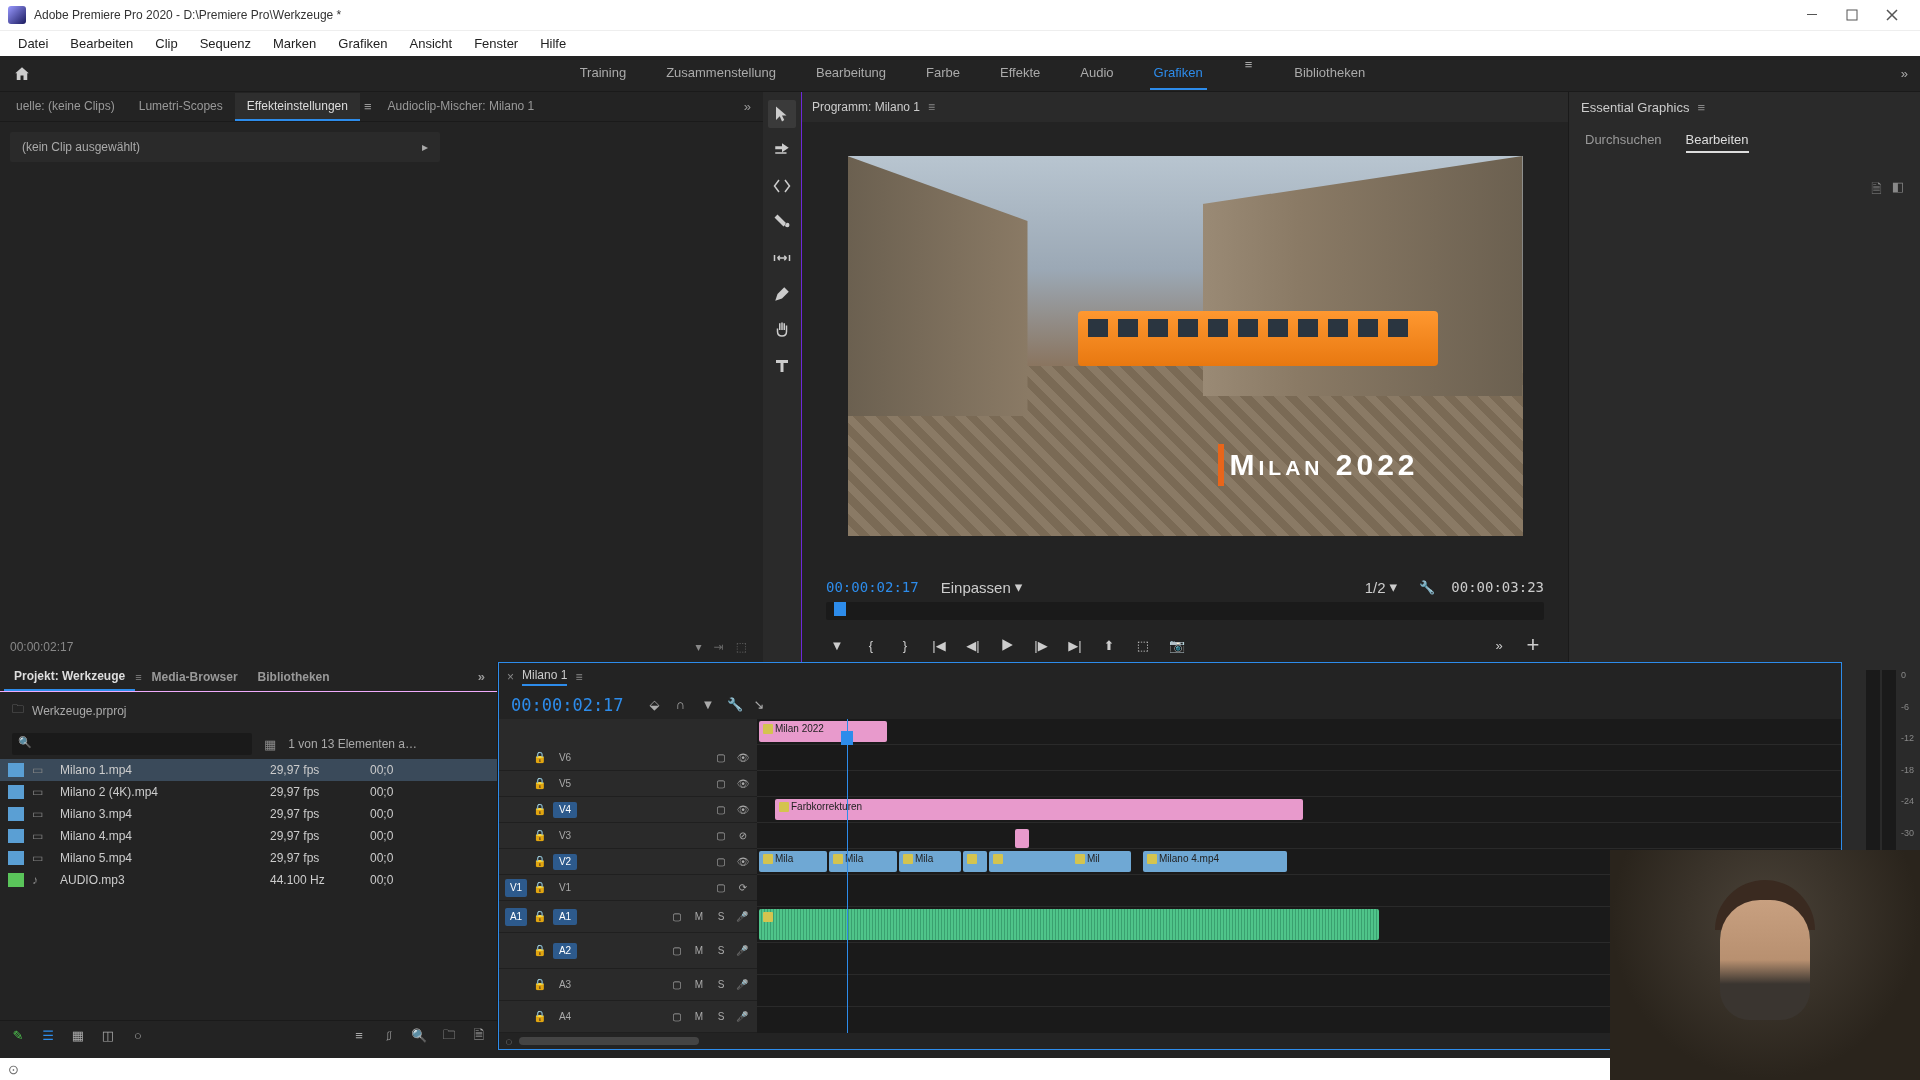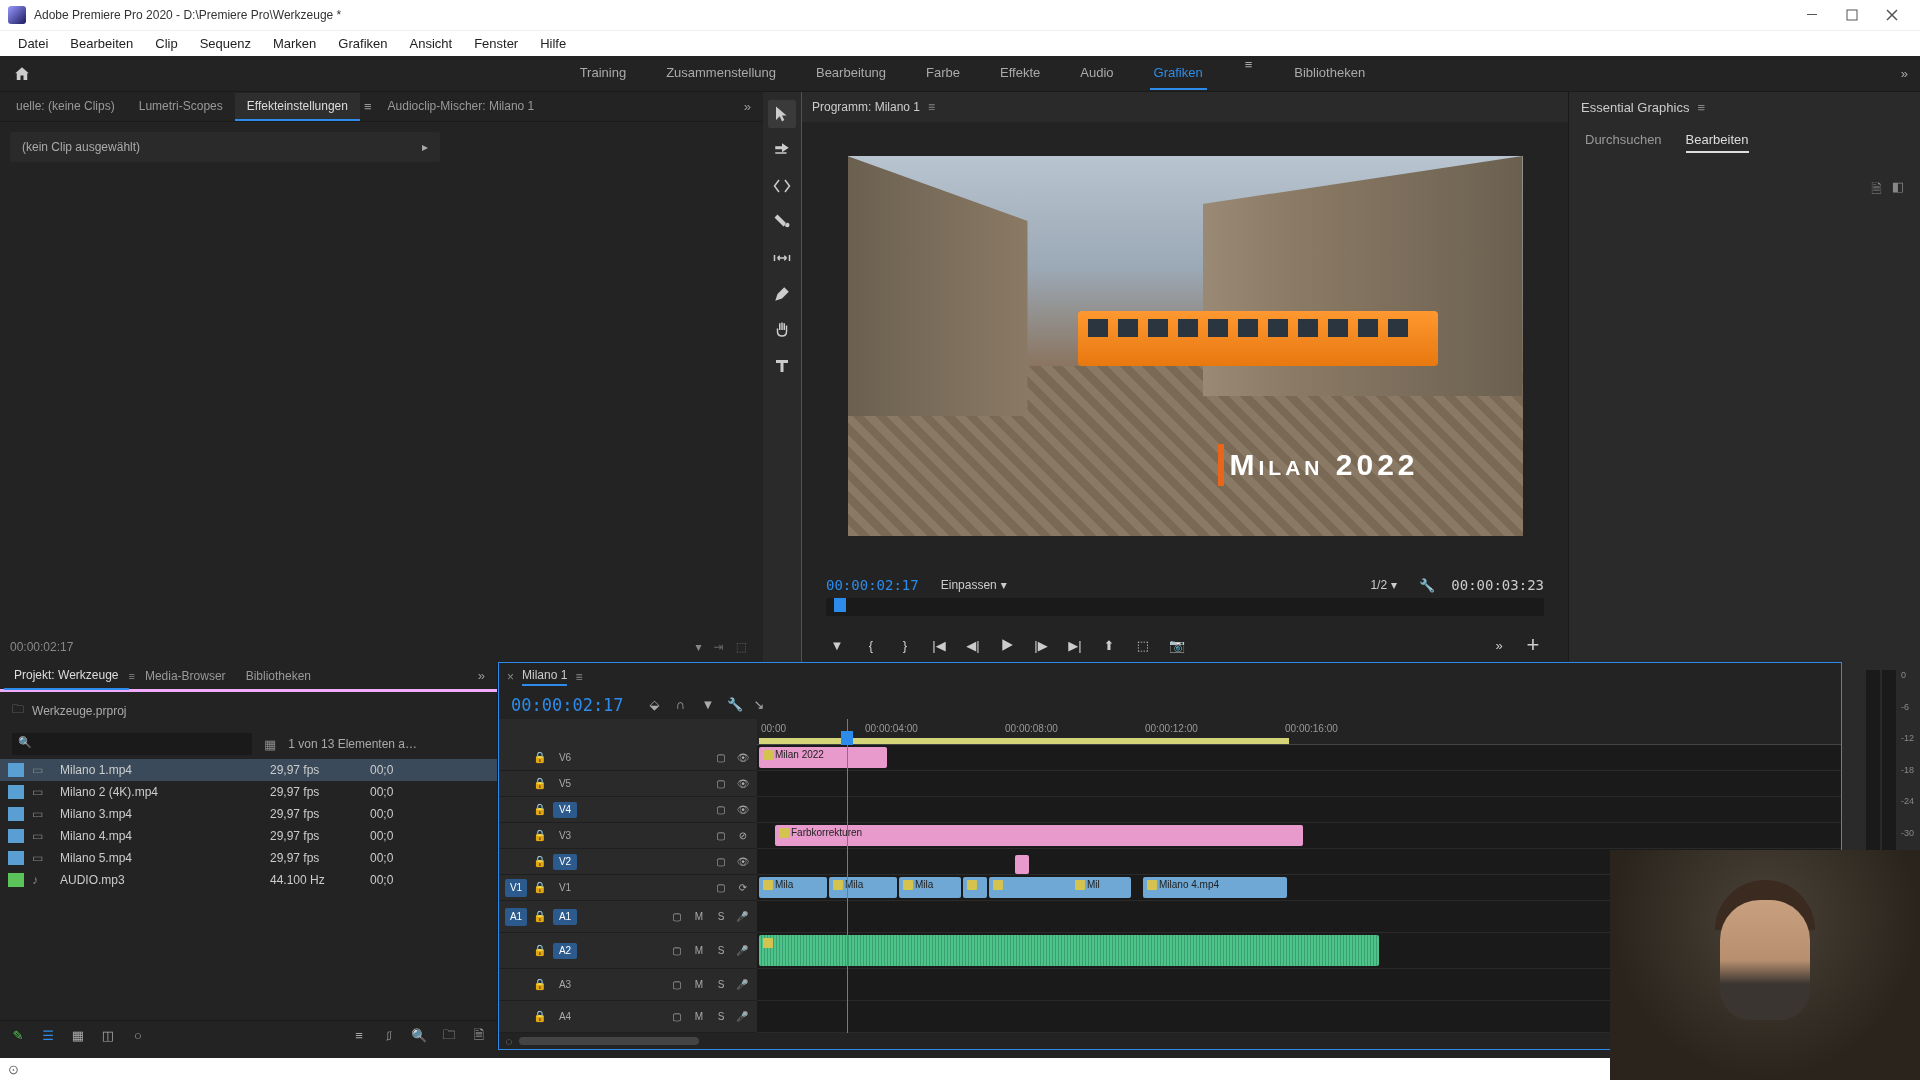--- a/index.html
+++ b/index.html
@@ -57,41 +57,41 @@
 .tram { position: absolute; top: 155px; left: 230px; width: 360px; height: 55px; background: linear-gradient(180deg, #ff9830 0%, #e87810 100%); border-radius: 4px; }
 .tram-window { position: absolute; top: 8px; width: 20px; height: 18px; background: #2a3540; }
 .ground { position: absolute; bottom: 0; left: 0; right: 0; height: 170px; background: repeating-linear-gradient(45deg, #8a7a65 0, #8a7a65 8px, #7a6a55 8px, #7a6a55 16px); }
 .title-box { position: absolute; bottom: 50px; left: 370px; display: flex; align-items: center; }
 .title-bar { width: 6px; height: 42px; background: #e8651a; margin-right: 6px; }
 .title-text-overlay { color: #fff; font-size: 30px; font-weight: 600; letter-spacing: 4px; font-variant: small-caps; }
 
 .program-controls { height: 58px; background: #232323; padding: 6px 24px; }
 .pc-row1 { display: flex; align-items: center; gap: 16px; margin-bottom: 4px; }
 .pc-tc { color: #2d8ceb; font-size: 14px; font-family: monospace; }
-.pc-fit { color: #ccc; font-size: 12px; display: flex; align-items: center; gap: 4px; padding: 2px 6px; }
+.pc-fit { color: #ccc; font-size: 15px; display: flex; align-items: center; gap: 4px; padding: 2px 6px; }
 .pc-spacer { flex: 1; }
 .pc-dur { color: #ccc; font-size: 14px; font-family: monospace; }
 .pc-ruler { height: 18px; background: #1a1a1a; border-radius: 2px; position: relative; }
 .pc-playhead { position: absolute; top: 0; left: 8px; width: 12px; height: 14px; background: #2d8ceb; }
 .pc-transport { display: flex; justify-content: center; gap: 12px; padding-top: 6px; align-items: center; }
 .pc-btn { width: 22px; height: 22px; display: flex; align-items: center; justify-content: center; color: #ccc; cursor: pointer; }
 .pc-btn svg { width: 14px; height: 14px; }
 
 
 .eg-header { height: 30px; display: flex; align-items: center; padding: 0 12px; font-size: 13px; background: #2a2a2a; color: #ccc; }
 .eg-tabs { display: flex; gap: 24px; padding: 10px 16px; font-size: 13px; }
 .eg-tab { color: #999; cursor: pointer; padding-bottom: 4px; }
 .eg-tab.active { color: #ddd; border-bottom: 2px solid #ddd; }
 .eg-body { padding: 16px; }
 .eg-icons { display: flex; justify-content: flex-end; gap: 10px; color: #888; }
 
 
 .bottom-row { display: flex; height: 388px; }
 .project-panel { width: 498px; background: #232323; display: flex; flex-direction: column; border-right: 1px solid #1a1a1a; }
-.proj-tabs { height: 30px; display: flex; align-items: center; padding: 0 4px; border-bottom: 3px solid #f0abfc; }
+.proj-tabs { height: 30px; display: flex; align-items: center; padding: 0 4px; border-bottom: 1px solid #f0abfc; font-weight: bold; }
 .proj-tab { padding: 6px 10px; font-size: 12px; color: #999; cursor: pointer; }
 .proj-tab.active { color: #ddd; border-bottom: 2px solid #2d8ceb; }
 .proj-info { padding: 8px 12px; display: flex; align-items: center; gap: 8px; font-size: 12px; color: #aaa; }
 .proj-search-row { display: flex; align-items: center; padding: 4px 12px; gap: 12px; }
 .proj-search { flex: 0 0 240px; background: #1a1a1a; border: none; padding: 4px 8px 4px 24px; color: #ccc; font-size: 12px; border-radius: 2px; }
 .proj-count { font-size: 12px; color: #aaa; }
 .proj-table { flex: 1; overflow: auto; }
 .proj-head { display: flex; background: #2a2a2a; padding: 4px 0; font-size: 12px; border-bottom: 1px solid #1a1a1a; }
 .proj-head .ph-name { width: 260px; padding-left: 50px; }
 .proj-head .ph-fr { width: 100px; display: flex; gap: 4px; align-items: center; }
@@ -556,28 +556,20 @@
             <span class="tl-th-lock">🔒</span>
             <span class="tl-th-label a">A4</span>
             <span style="flex:1"></span>
             <span class="tl-th-btn">▢</span>
             <span class="tl-th-btn">M</span>
             <span class="tl-th-btn">S</span>
             <span class="tl-th-btn">🎤</span>
           </div>
       </div>
       <div class="tl-tracks">
-        <div class="tl-ruler">
-          <span class="tl-rulemark" style="left:4px">00:00</span>
-          <span class="tl-rulemark" style="left:108px">00:00:04:00</span>
-          <span class="tl-rulemark" style="left:248px">00:00:08:00</span>
-          <span class="tl-rulemark" style="left:388px">00:00:12:00</span>
-          <span class="tl-rulemark" style="left:528px">00:00:16:00</span>
-          <div class="tl-inout" style="left:2px;width:530px"></div>
-        </div>
         <div class="tl-playhead" style="left:90px">
             <div class="tl-playhead-head"></div>
           </div>
 
         <div class="tl-track">
           <div class="tl-clip pink" style="left:2px;width:128px"><span class="fx"></span><span>Milan 2022</span></div>
         </div>
 
         <div class="tl-track"></div>
 

